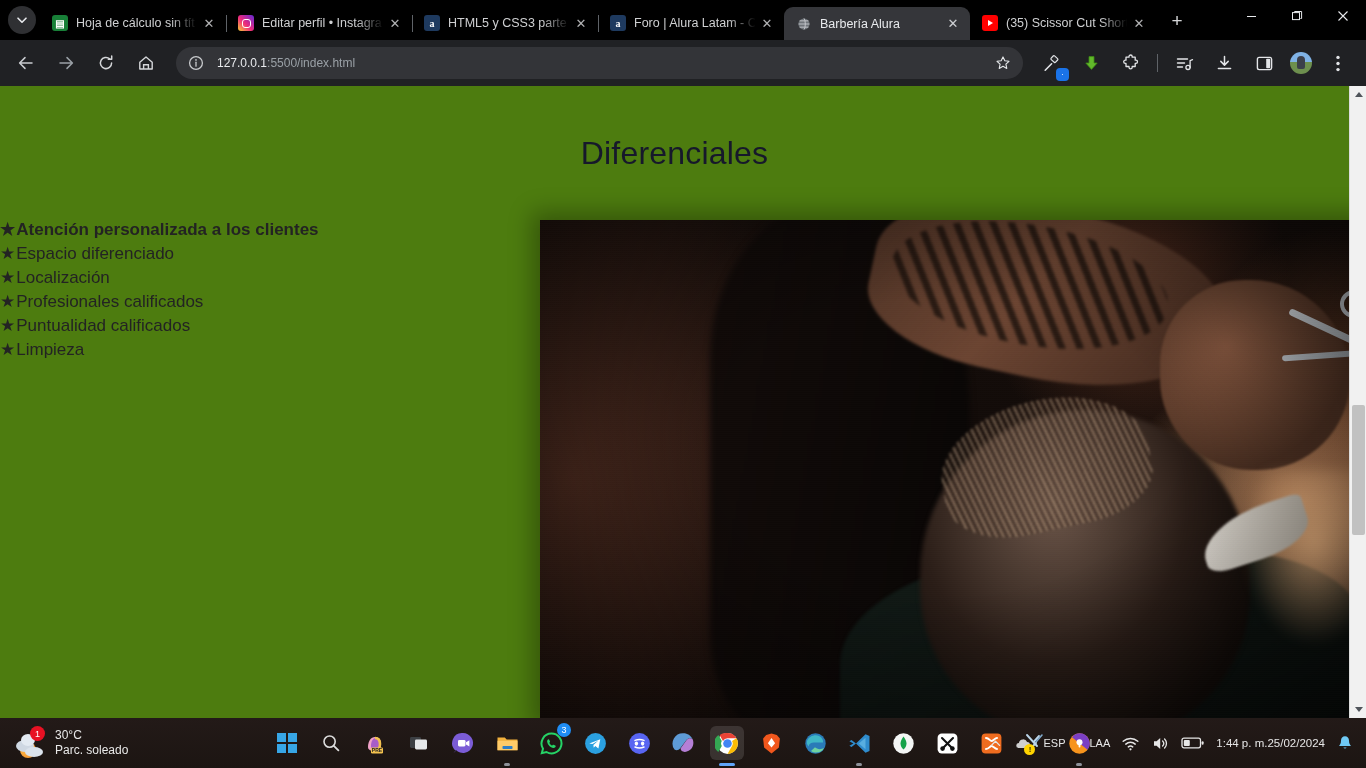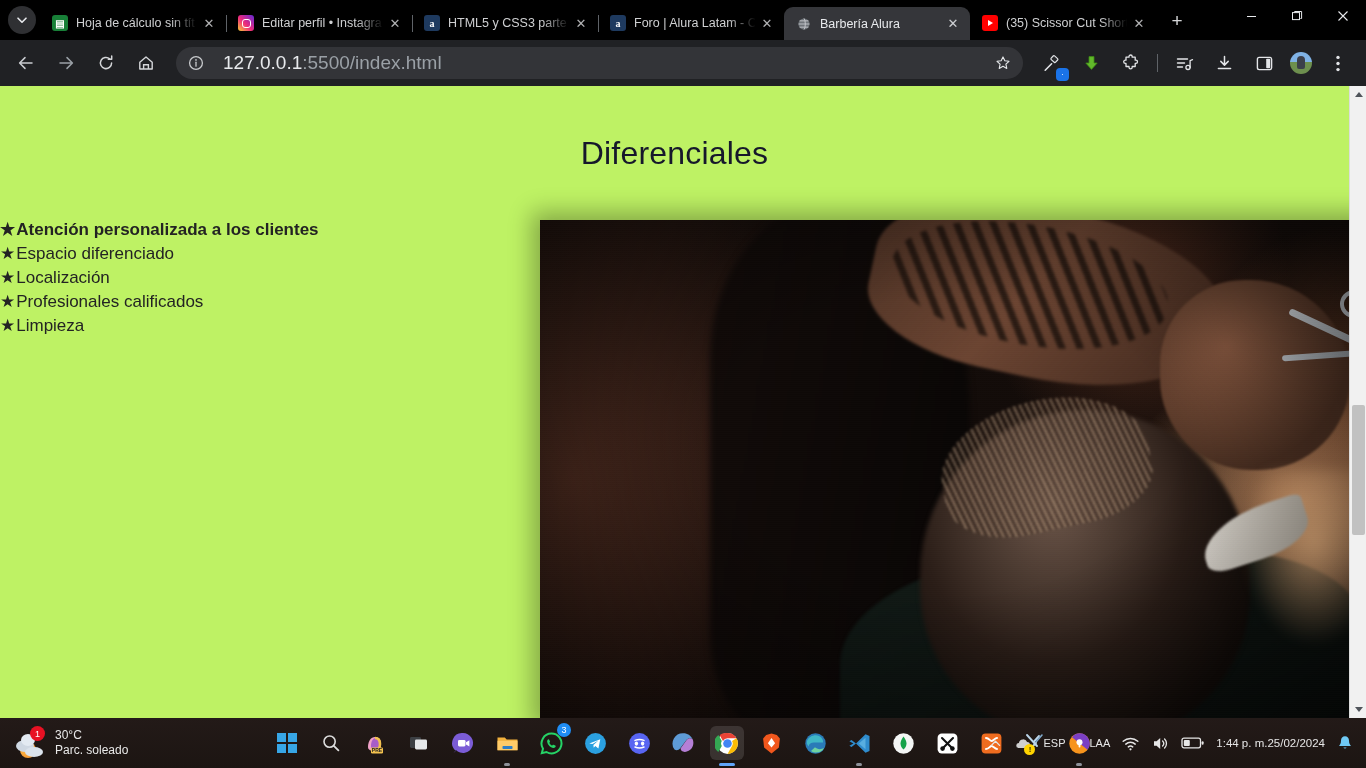--- a/index.html
+++ b/index.html
@@ -57,33 +57,33 @@
 
   
   .toolbar { height:46px; display:flex; align-items:center; padding:0 8px 0 6px; background:#202124; }
   .tbtn { width:30px; height:30px; margin:0 5px; display:flex; align-items:center; justify-content:center;
           border-radius:50%; color:#e8eaed; cursor:pointer; flex:none; }
   .omnibox {
     flex:1; height:32px; background:#333438; border-radius:16px; display:flex; align-items:center;
     padding:0 6px 0 10px; margin:0 8px 0 10px; min-width:0;
   }
   .omnibox .infoicon { width:20px; height:20px; flex:none; display:flex; align-items:center; justify-content:center; color:#c8cacd; cursor:pointer; }
-  .urltext { flex:1; margin-left:17px; font-size:19px; color:#9aa0a6; white-space:nowrap; overflow:hidden; }
+  .urltext { flex:1; margin-left:11px; font-size:12px; color:#9aa0a6; white-space:nowrap; overflow:hidden; }
   .urltext b { color:#e8eaed; font-weight:400; }
   .starbtn { width:28px;height:28px;display:flex;align-items:center;justify-content:center;border-radius:50%;color:#e8eaed;cursor:pointer;flex:none; }
   .tb-divider { width:1px; height:18px; background:#5f6368; margin:0 6px; flex:none; }
   .avatar { width:22px; height:22px; border-radius:50%; overflow:hidden; flex:none; margin:0 6px;
             background:linear-gradient(#7fb2e5 0 45%,#6d8f4e 45% 100%); position:relative; cursor:pointer; }
   .avatar::after { content:""; position:absolute; left:7px; top:4px; width:8px; height:13px;
                    background:#3b3f4a; border-radius:4px 4px 2px 2px; }
   .badge-blue { position:absolute; right:-3px; bottom:-3px; width:13px; height:13px; border-radius:4px;
                 background:#1a73e8; color:#fff; font-size:8px; display:flex; align-items:center; justify-content:center; }
 
   
-  #viewport { position:absolute; left:0; top:86px; width:1366px; height:632px; background:#bef264; overflow:hidden; }
+  #viewport { position:absolute; left:0; top:86px; width:1366px; height:632px; background:#4d7c0f; overflow:hidden; }
   .page { position:absolute; inset:0; right:17px; }
 
   .page-title {
     position:absolute; left:0; right:0; top:49px; text-align:center;
     font-size:32px; font-weight:400; color:#16182b; letter-spacing:.2px;
   }
   .diff-list { position:absolute; left:0; top:132px; list-style:none; }
   .diff-list li { font-size:17px; color:#232323; line-height:24px; white-space:nowrap; }
   .diff-list li .star { margin-right:1px; }
   .diff-list li.bold { font-weight:bold; }
@@ -366,20 +366,21 @@
 <div id="viewport">
   <div class="page">
 
     <h1 class="page-title">Diferenciales</h1>
 
     <ul class="diff-list">
       <li class="bold"><span class="star">★</span><span>Atención personalizada a los clientes</span></li>
       <li><span class="star">★</span><span>Espacio diferenciado</span></li>
       <li><span class="star">★</span><span>Localización</span></li>
       <li><span class="star">★</span><span>Profesionales calificados</span></li>
+      <li><span class="star">★</span><span>Puntualidad calificados</span></li>
       <li><span class="star">★</span><span>Limpieza</span></li>
     </ul>
 
     <div class="photo">
       <div class="layer ph-bg"></div>
       <div class="ph-torso"></div>
       <div class="ph-cape"></div>
       <div class="ph-head"></div>
       <div class="ph-hair"></div>
       <div class="ph-arm"></div>

